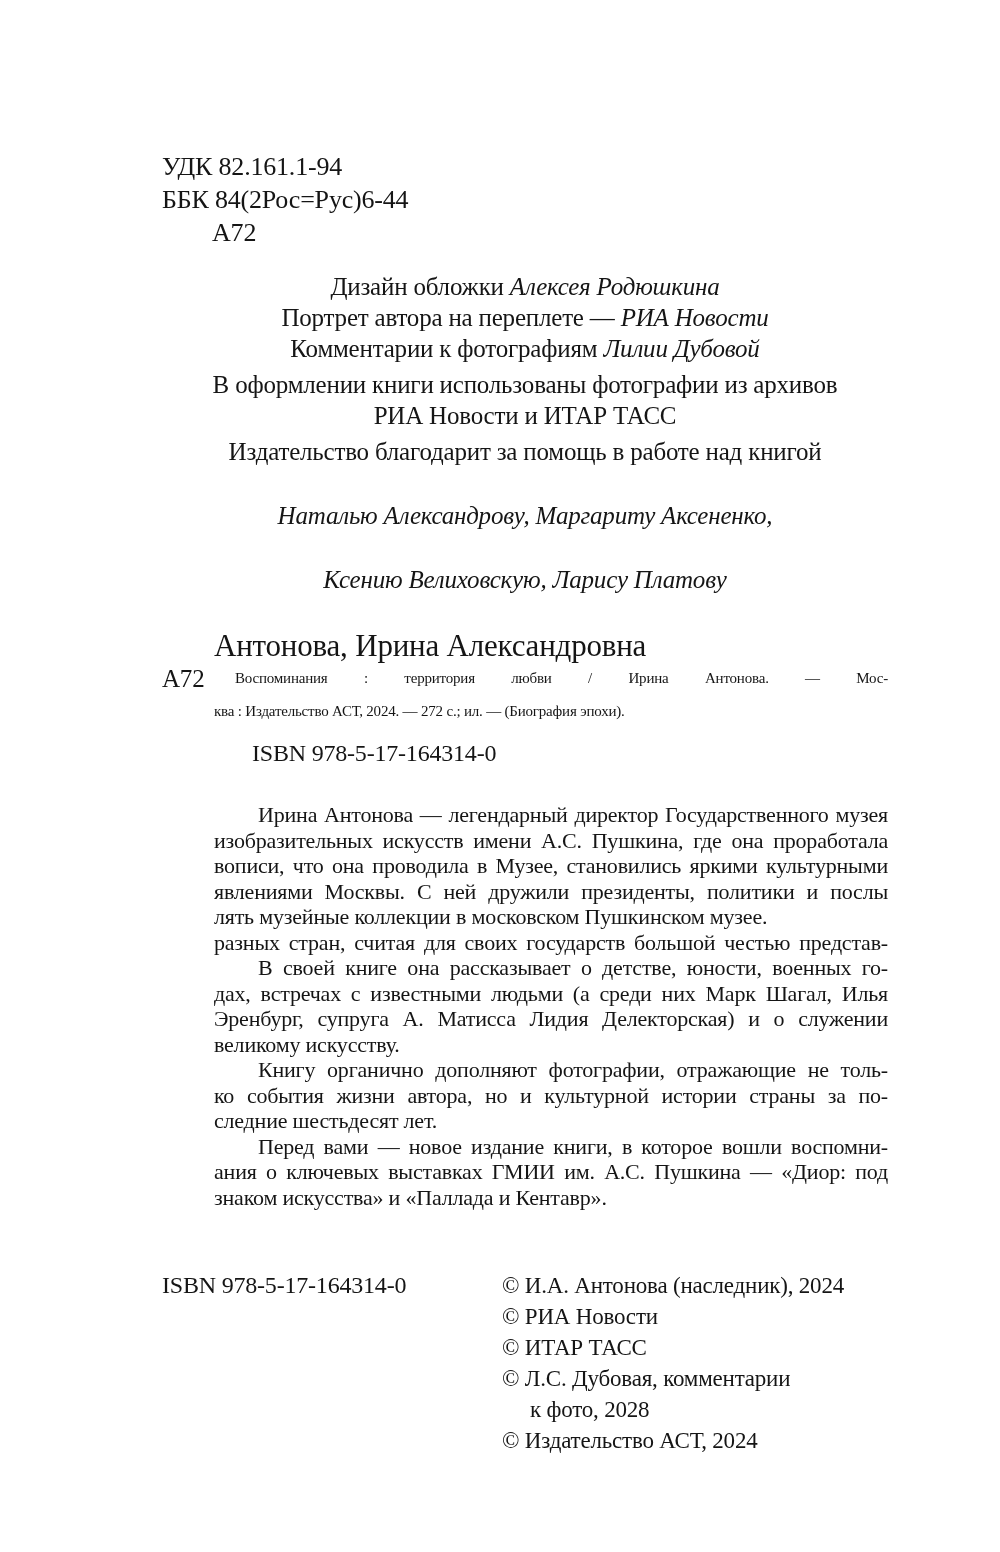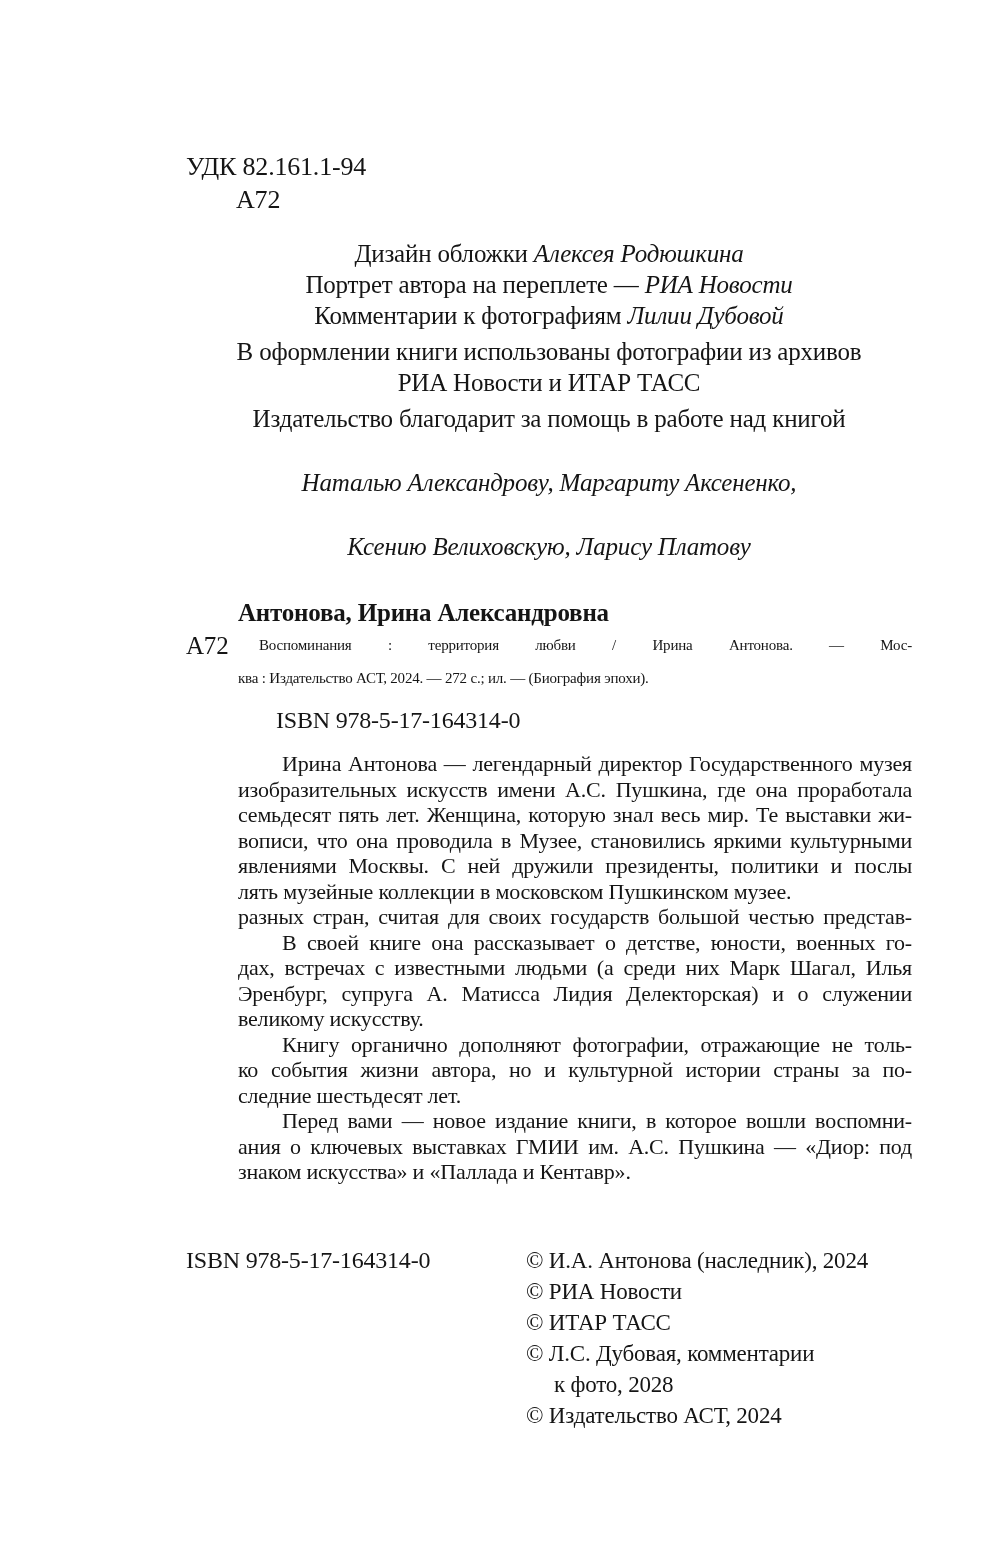--- a/index.html
+++ b/index.html
@@ -5,58 +5,59 @@
   html, body { margin: 0; padding: 0; }
   body {
     width: 1000px; height: 1552px;
     background: #ffffff;
     color: #151515;
     font-family: "Liberation Serif", "DejaVu Serif", serif;
     position: relative;
     overflow: hidden;
     -webkit-font-smoothing: antialiased;
   }
-  .content { position: absolute; left: 186px; top: 150px; width: 726px; }
+  .content { position: absolute; left: 162px; top: 150px; width: 726px; }
 
   
   .codes { font-size: 26px; line-height: 33px; letter-spacing: -0.2px; }
   .codes .code-line3 { margin-left: 50px; }
 
   
   .credits { margin-top: 22px; text-align: center; font-size: 25px; line-height: 31px; letter-spacing: -0.2px; }
   .credits .group { margin-top: 5px; }
   .it { font-style: italic; margin-top: 33px; }
 
   
   .biblio { position: relative; margin-left: 52px; margin-top: 34px; width: 674px; letter-spacing: -0.2px; }
-  .biblio .author { font-weight: bold; font-size: 25px; line-height: 33px; }
+  .biblio .author { font-weight: normal; font-size: 31px; line-height: 33px; }
   .biblio .entry-code { position: absolute; left: -52px; top: 36px; font-size: 25px; }
   .biblio .entry { font-size: 15px; line-height: 33px; }
   .biblio .entry .l1 { text-align: justify; text-align-last: justify; text-indent: 21px; }
   .biblio .isbn-mid { margin-top: 9px; font-size: 24px; line-height: 33px; text-indent: 38px; }
 
   
-  .annotation { margin-left: 52px; margin-top: 14px; width: 674px; font-size: 22px; line-height: 25.5px; letter-spacing: -0.2px; }
+  .annotation { margin-left: 52px; margin-top: 32px; width: 674px; font-size: 22px; line-height: 25.5px; letter-spacing: -0.2px; }
   .annotation .line { text-align: justify; text-align-last: justify; }
   .annotation .line.first { text-indent: 44px; }
   .annotation .line.last { text-align-last: auto; }
 
   
   .footer { position: relative; margin-top: 60px; font-size: 23px; line-height: 31px; letter-spacing: -0.2px; }
   .footer .footer-isbn { position: absolute; left: 0; top: 0; font-size: 24px; }
   .footer .copyrights { margin-left: 340px; }
   .footer .cline.indent { padding-left: 28px; }
 </style>
 </head>
 <body>
 
 <div class="content">
 
   <div class="codes">
     <div>УДК 82.161.1-94</div>
+    <div>ББК 84(2Рос=Рус)6-44</div>
     <div class="code-line3">А72</div>
   </div>
 
   <div class="credits">
     <div class="group"><span>Дизайн обложки </span><span class="it">Алексея Родюшкина</span></div>
     <div><span>Портрет автора на переплете — </span><span class="it">РИА Новости</span></div>
     <div><span>Комментарии к фотографиям </span><span class="it">Лилии Дубовой</span></div>
     <div class="group">
       <div>В оформлении книги использованы фотографии из архивов</div>
       <div>РИА Новости и ИТАР ТАСС</div>
@@ -80,21 +81,20 @@
 
   <div class="annotation">
 
       <div class="para">
         <div>
 
             <div class="line first">Ирина Антонова — легендарный директор Государственного музея</div>
 
             <div class="line">изобразительных искусств имени А.С. Пушкина, где она проработала</div>
 
-            <div class="line">семьдесят пять лет. Женщина, которую знал весь мир. Те выставки жи-</div>
 
             <div class="line">вописи, что она проводила в Музее, становились яркими культурными</div>
 
             <div class="line">явлениями Москвы. С ней дружили президенты, политики и послы</div>
 
             <div class="line last">лять музейные коллекции в московском Пушкинском музее.</div>
 
             <div class="line">разных стран, считая для своих государств большой честью представ-</div>
           </div>
       </div>

